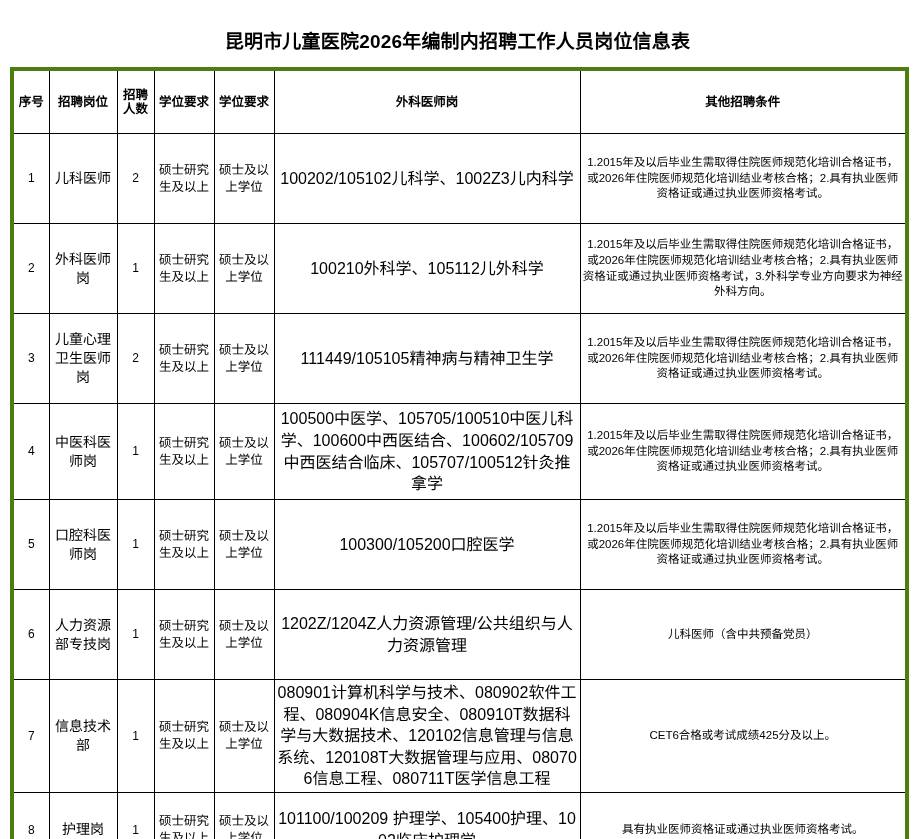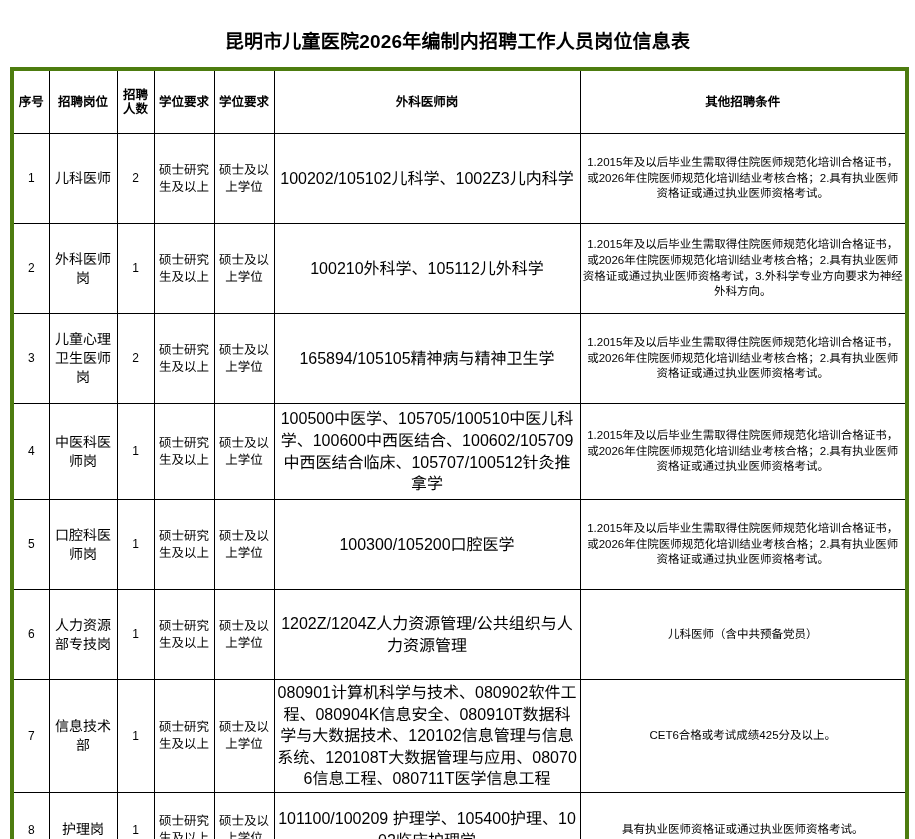--- a/index.html
+++ b/index.html
@@ -129,21 +129,21 @@
         <td class="major">100210外科学、105112儿外科学</td>
         <td class="other">1.2015年及以后毕业生需取得住院医师规范化培训合格证书，或2026年住院医师规范化培训结业考核合格；2.具有执业医师资格证或通过执业医师资格考试，3.外科学专业方向要求为神经外科方向。</td>
       </tr>
 
       <tr class="rowtall">
         <td class="seq">3</td>
         <td class="post">儿童心理卫生医师岗</td>
         <td class="count">2</td>
         <td class="edu">硕士研究生及以上</td>
         <td class="degree">硕士及以上学位</td>
-        <td class="major">165894/105105精神病与精神卫生学</td>
+        <td class="major">111449/105105精神病与精神卫生学</td>
         <td class="other">1.2015年及以后毕业生需取得住院医师规范化培训合格证书，或2026年住院医师规范化培训结业考核合格；2.具有执业医师资格证或通过执业医师资格考试。</td>
       </tr>
 
       <tr class="row-r4">
         <td class="seq">4</td>
         <td class="post">中医科医师岗</td>
         <td class="count">1</td>
         <td class="edu">硕士研究生及以上</td>
         <td class="degree">硕士及以上学位</td>
         <td class="major">100500中医学、105705/100510中医儿科学、100600中西医结合、100602/105709中西医结合临床、105707/100512针灸推拿学</td>

